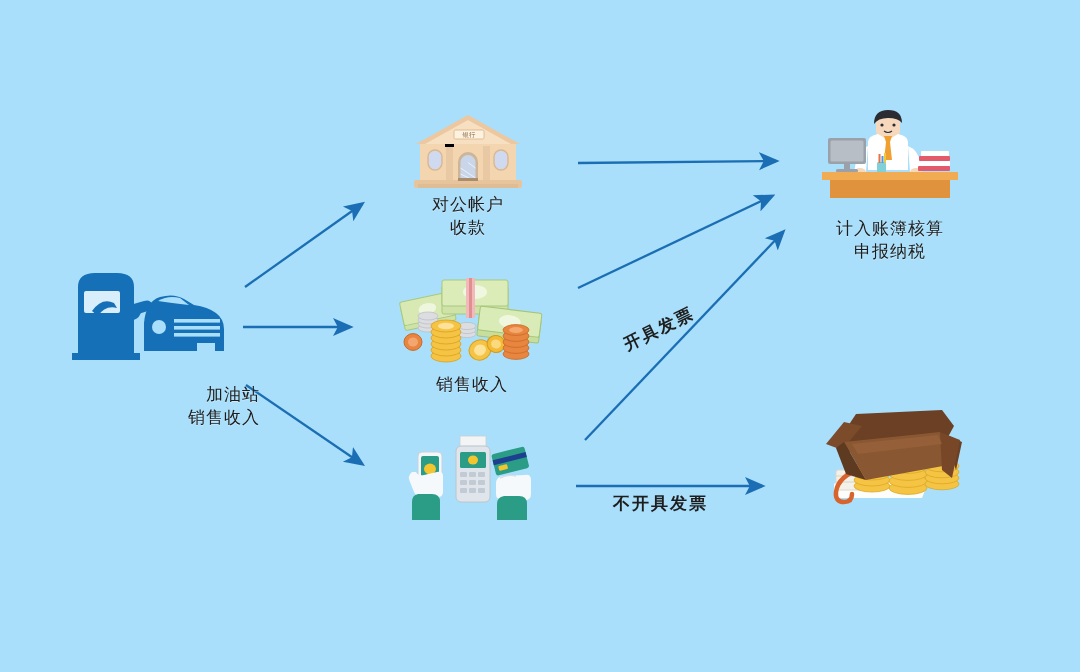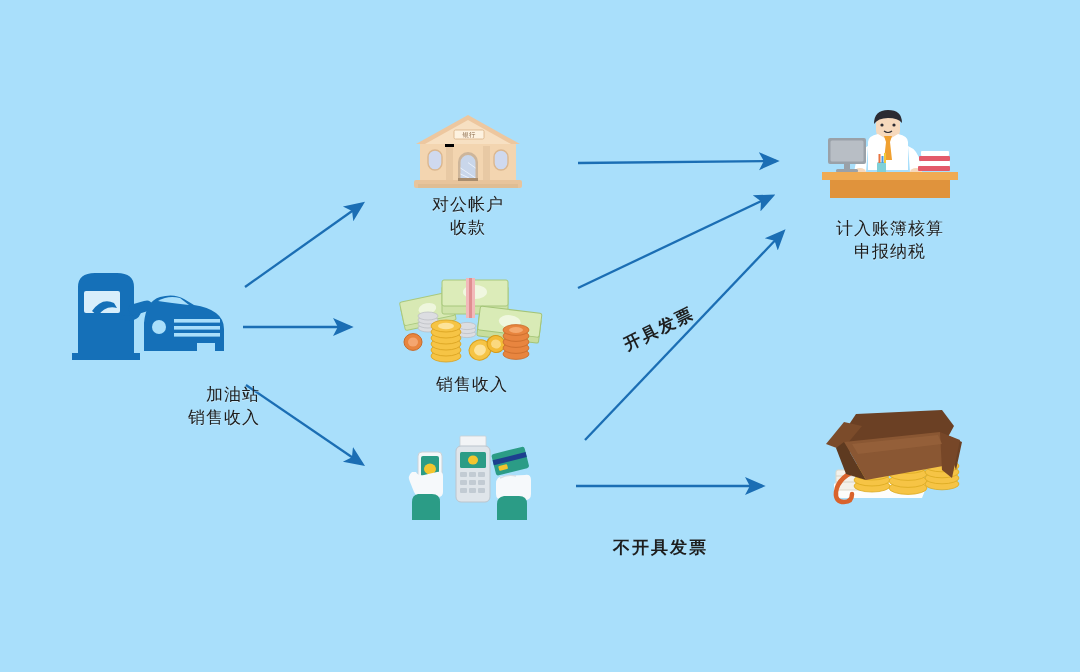--- a/index.html
+++ b/index.html
@@ -71,21 +71,21 @@
 
       <line x1="578" y1="163" x2="776" y2="161"></line>
       <line x1="578" y1="288" x2="772" y2="196"></line>
       <line x1="585" y1="440" x2="783" y2="232"></line>
       <line x1="576" y1="486" x2="762" y2="486"></line>
     </g>
   </svg>
 
   <div class="edge-label rot" style="left:630px; top:333px;">开具发票</div>
 
-  <div class="edge-label" style="left:613px; top:492px;margin-top:44px;">不开具发票</div>
+  <div class="edge-label" style="left:613px; top:492px;">不开具发票</div>
 
   <div class="node" style="left:70px; top:265px; width:160px; height:100px;">
     <svg width="160" height="100" viewBox="0 0 160 100">
 
       <path d="M8,22 q0,-14 17,-14 h22 q17,0 17,14 v66 h6 v7 H2 v-7 h6 z" fill="#1570b8"></path>
       <rect x="14" y="26" width="36" height="22" rx="2" fill="#d8eefb"></rect>
 
       <path d="M22,46 q10,-14 22,-8 l3,5 q-12,-3 -19,8 z" fill="#1570b8"></path>
 
       <path d="M51,52 q16,4 18,-6" stroke="#1570b8" stroke-width="4.5" fill="none"></path>

